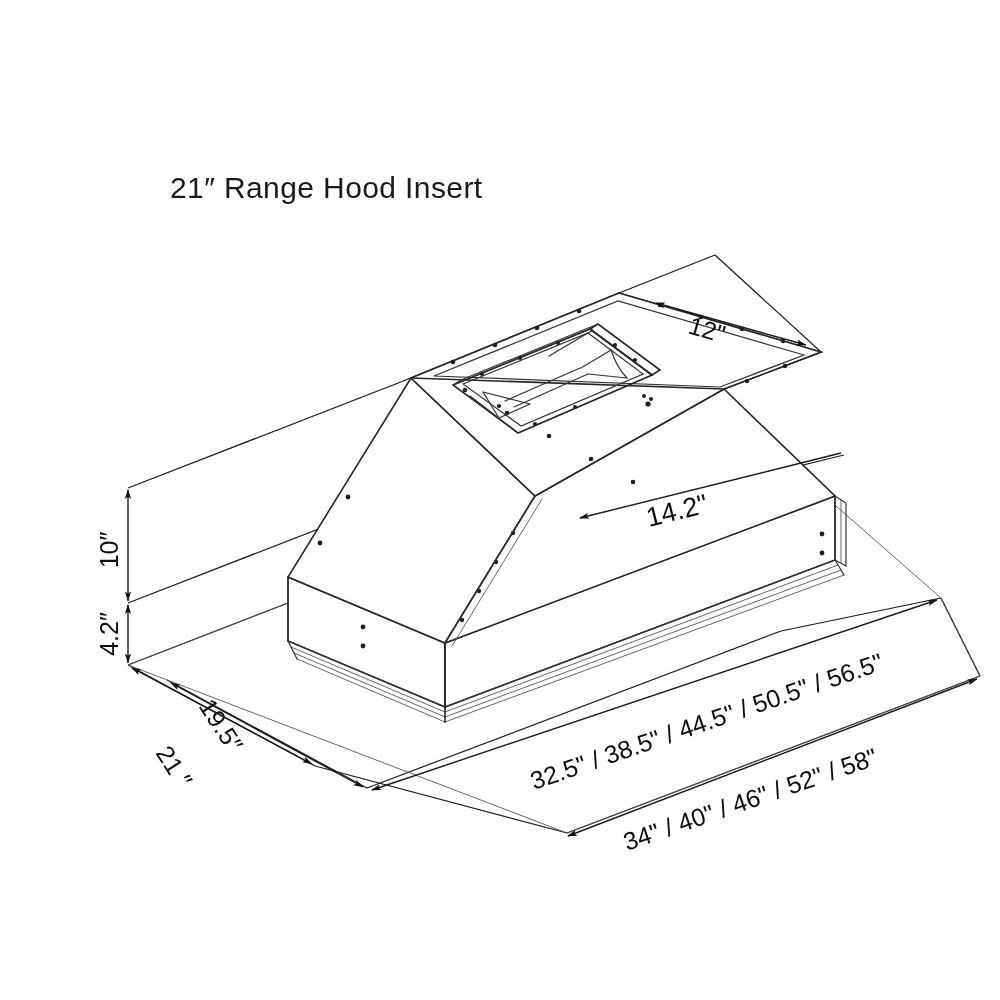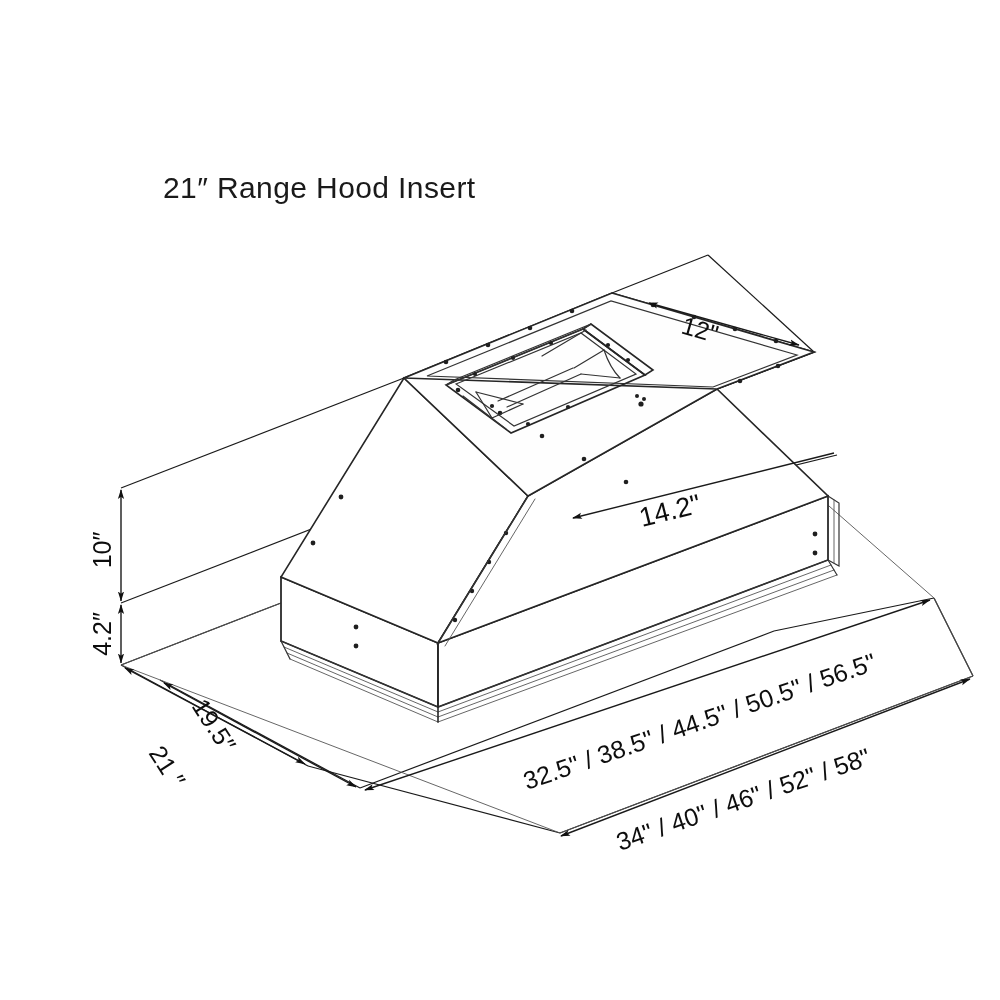--- a/index.html
+++ b/index.html
@@ -10,21 +10,21 @@
   body {
     width: 1000px;
     height: 1000px;
     font-family: "Liberation Sans", sans-serif;
     color: #1a1a1a;
     overflow: hidden;
     position: relative;
   }
   #drawing-root {
     position: absolute;
-    left: 8px; top: 0;
+    left: 15px; top: 0;
     width: 802px;
     height: 1000px;
     text-decoration: underline;
   }
   .title-text {
     font-family: "Liberation Sans", sans-serif;
     font-size: 30px;
     font-weight: 400;
     letter-spacing: 0.4px;
     fill: #1a1a1a;

